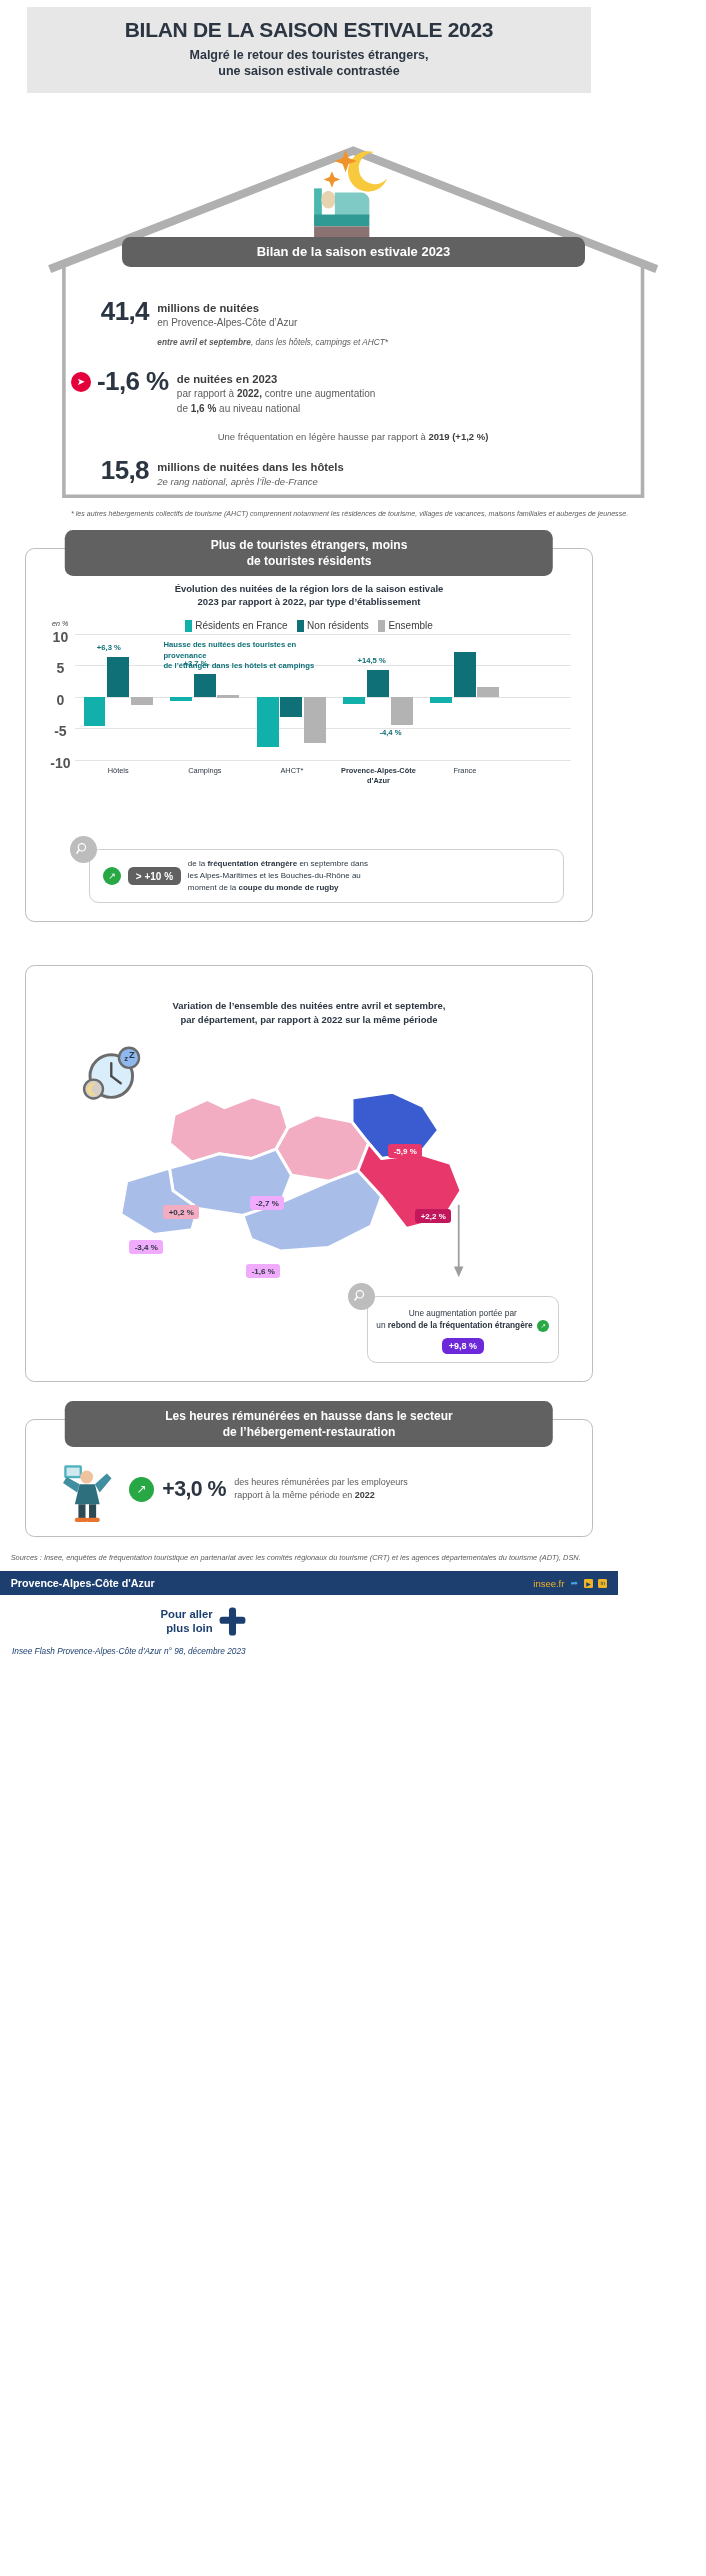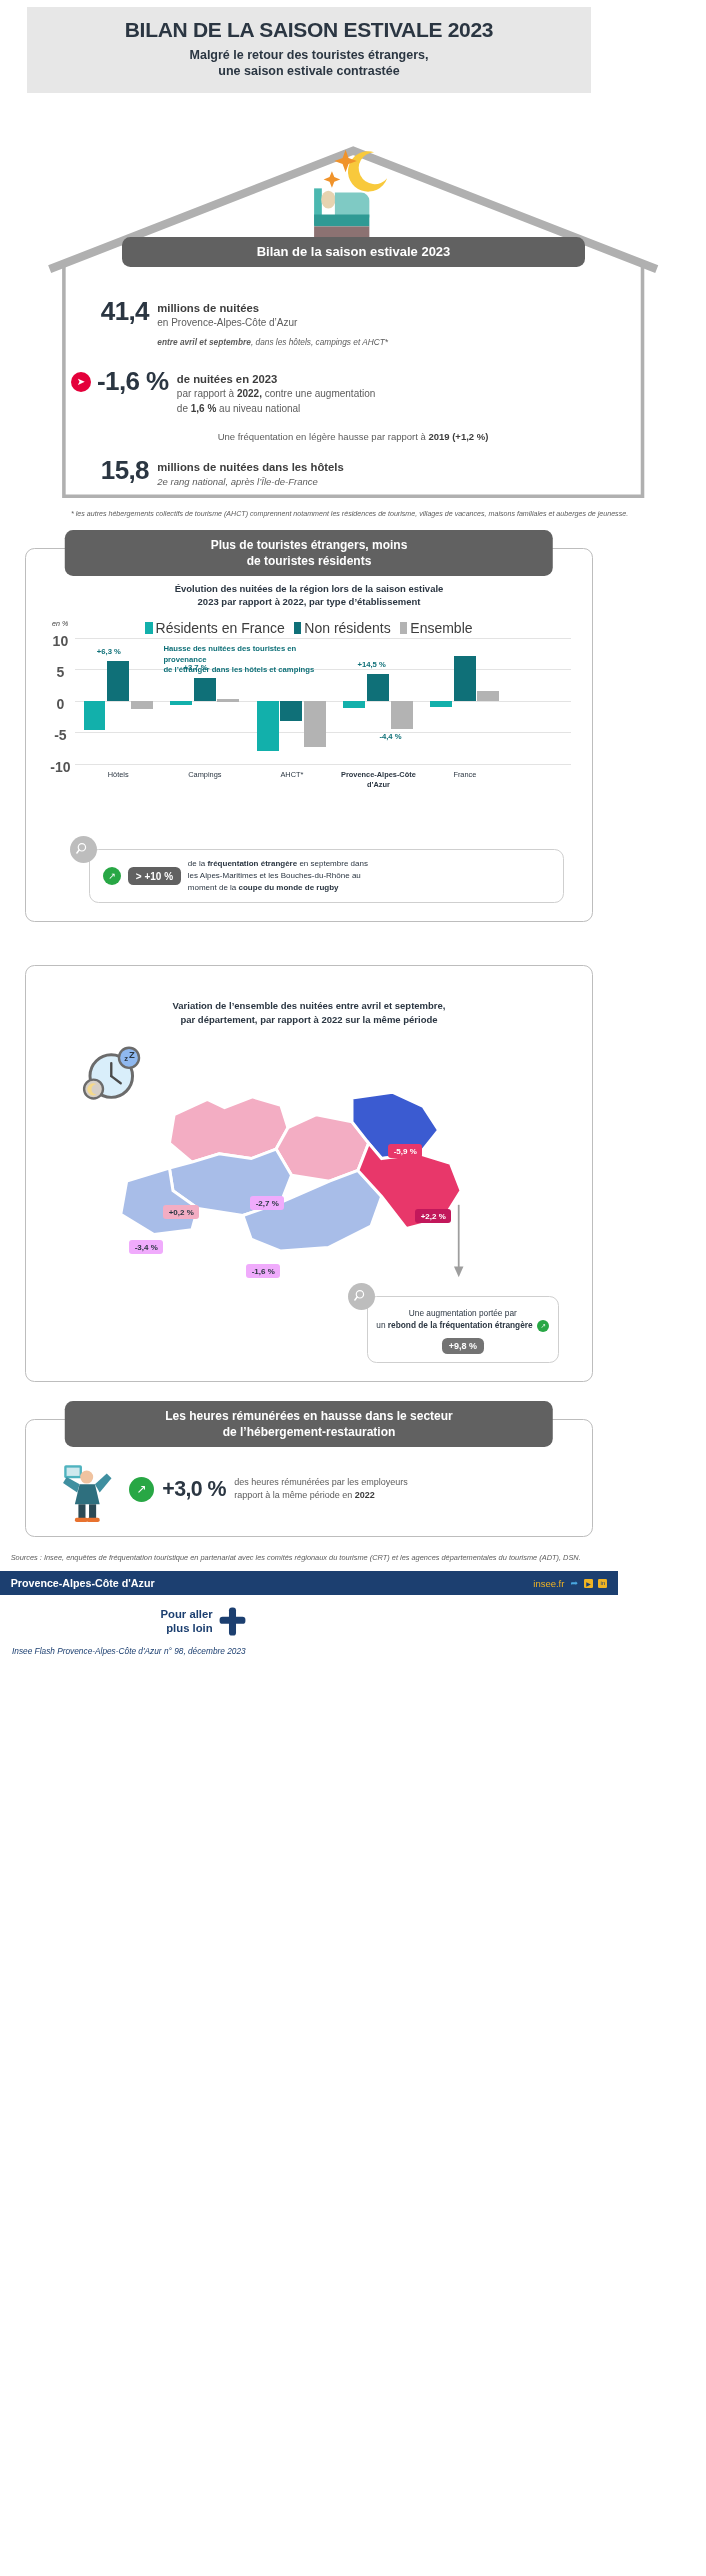--- a/index.html
+++ b/index.html
@@ -93,21 +93,21 @@
     padding: 7.1px 8.3px; line-height:1.35; z-index:3;
   }
   .sub-title {
     text-align:center; font-size:9.5px; font-weight:700; color:#2b3642;
     line-height:1.45; margin: 6px 0 10.7px 0;
   }
 
   
   .chart-area { position:relative; width: 100%; height: 178px; }
   .legend { display:flex; gap:9.5px; align-items:center; justify-content:center; margin-bottom:2.4px;}
-  .legend .li { display:flex; align-items:center; gap:3px; font-size:14px; color:#3d3d3d;justify-content:flex-end;}
+  .legend .li { display:flex; align-items:center; gap:3px; font-size:10px; color:#3d3d3d;justify-content:flex-end;}
   .swatch { width:7.1px; height:12px; display:inline-block;}
   .en-pc { position:absolute; left:10.7px; top:0; font-size:7.1px; font-style:italic; color:#3d3d3d;}
 
   .plot { position:relative; margin-left: 34px; margin-right: 6px; height: 126px; }
   .gridline { position:absolute; left:0; right:0; height:0.6px; background:#e3e3e3;}
   .zeroline { position:absolute; left:0; right:0; height:0.6px; background:#e3e3e3;}
   .ytick { position:absolute; left:-27px; width:24px; text-align:center; font-size:14px; font-weight:700; color:#545454; transform: translateY(-5.3px);}
   .bar { position:absolute; }
   .bar-lbl { position:absolute; font-size:7.7px; font-weight:700; color:#0f7078; white-space:nowrap;}
   .cat-lbl { position:absolute; text-align:center; font-size:7.4px; color:#2b3642; line-height:1.25;}
@@ -131,21 +131,21 @@
   }
   .green-circle {
     width:18px;height:18px;border-radius:50%;background:#28a745;
     display:flex;align-items:center;justify-content:center;color:#fff;font-size:9px;flex:0 0 auto;
   }
   .pill-dark {
     background:#616161;color:#fff;border-radius:5.3px;padding:3.6px 7.7px;
     font-size:10px;font-weight:700;white-space:nowrap;
   }
   .pill-green {
-    background:#737373;color:#fff;border-radius:5.3px;padding:3px 7.1px;
+    background:#6d28d9;color:#fff;border-radius:5.3px;padding:3px 7.1px;
     font-size:9px;font-weight:700;white-space:nowrap;
   }
   .callout-text { font-size:8px; color:#2b3642; line-height:1.5;}
   .callout-text .b { font-weight:700; }
 
   
   .map-wrap { position:relative; height: 255px; margin-top: 4.7px;}
   .map-label {
     position:absolute; background:#f0abfc; color:#2b3642;
     border-radius:3px; padding:2.4px 5.3px; font-size:8px; font-weight:700; white-space:nowrap;

